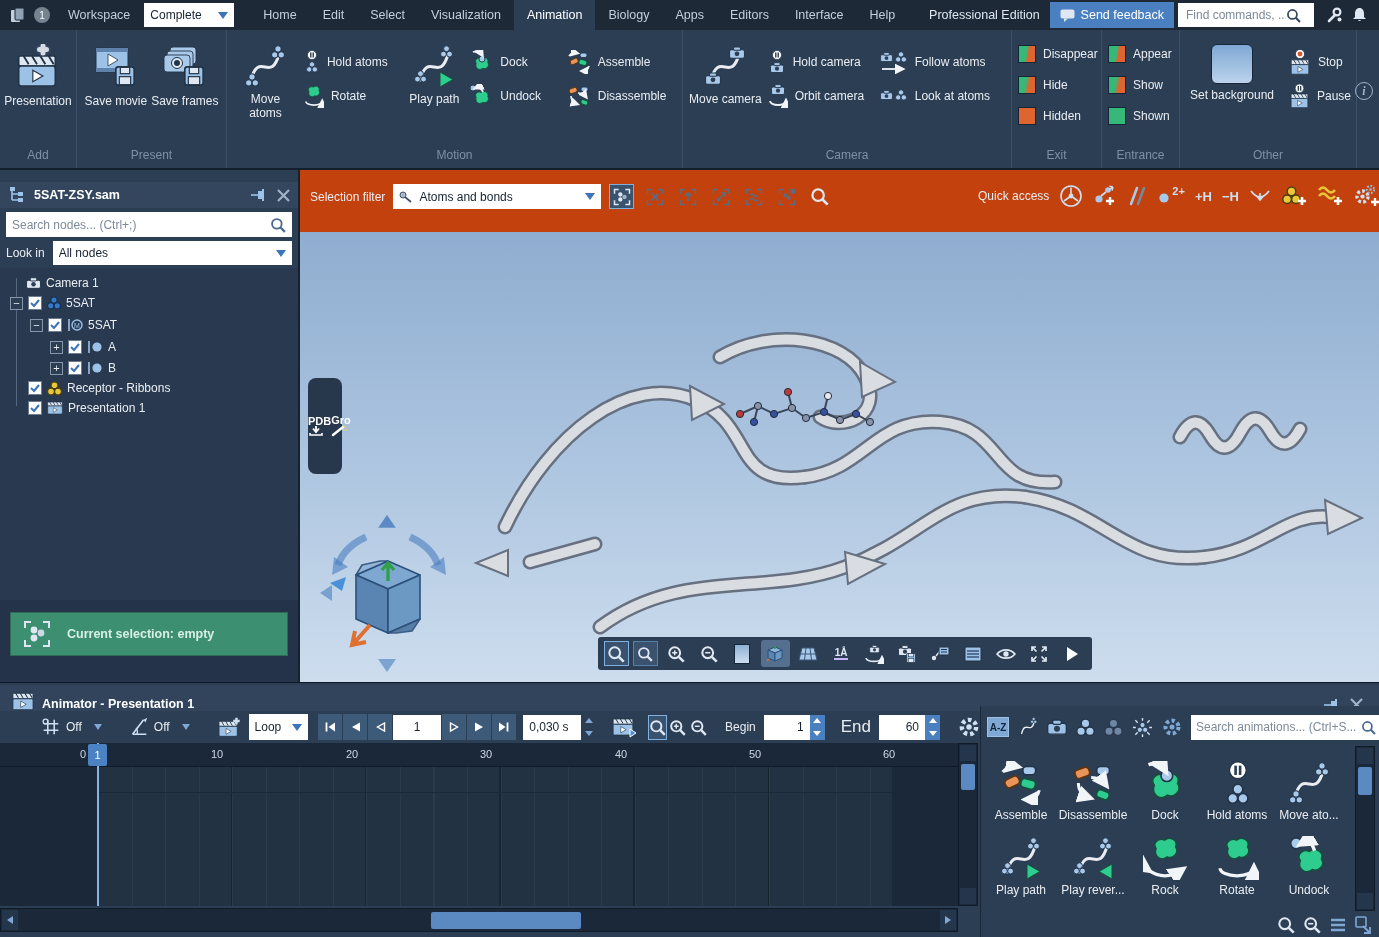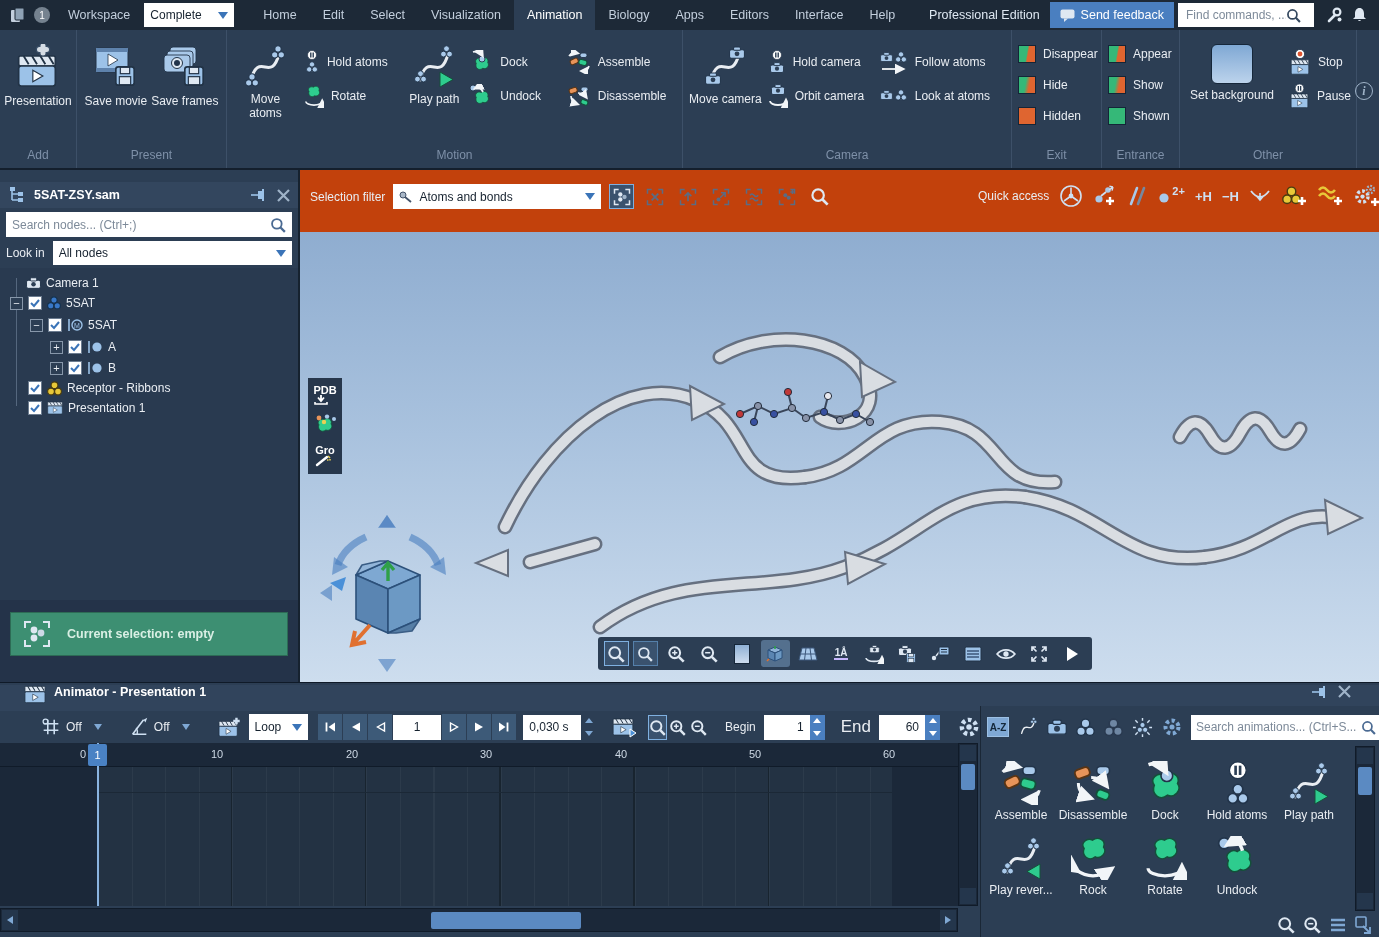--- a/index.html
+++ b/index.html
@@ -79,28 +79,28 @@
   .vp-topbar { position:absolute; left:0; top:0; width:100%; height:62px; }
   .vp-canvas { position:absolute; left:0; top:62px; width:1079px; height:450px;
     background:linear-gradient(180deg,#8fadd0 0%,#a9c2de 45%,#cdddee 100%); }
   .fico { width:25px; height:25px; display:flex; align-items:center; justify-content:center; }
   .fico.sel { border:1px solid #7fb0e0; background:#3a526e; }
   .vp-bottombar { position:absolute; left:298px; top:405px; width:494px; height:33px;
     background:#2c3e54; border-radius:3px; display:flex; align-items:center; gap:4px; padding:0 6px; }
   .vbtn { width:29px; height:27px; display:flex; align-items:center; justify-content:center; border-radius:3px; }
   .vbtn.active { background:#54708e; }
   .pdb-strip { position:absolute; left:8px; top:146px; width:34px; height:96px; background:#27374c;
-    border-radius:0; display:flex; flex-direction:column; align-items:center; justify-content:space-around; padding:3px 0; }
+    border-radius:8px; display:flex; flex-direction:row; align-items:center; justify-content:space-around; padding:3px 0; }
   .pdb-label { color:#fff; font-weight:bold; font-size:11px; line-height:10px; text-align:center; }
   .qa-text { font-weight:bold; color:#cfe0f2; font-size:13px; }
 
   
   .animator { position:absolute; left:0; top:682px; width:1379px; height:255px; background:#2c3e54; border-top:1px solid #0f1a28; }
   .an-header { position:absolute; left:0; top:2px; width:100%; height:26px; background:#31445c;
-    display:flex; align-items:flex-start; gap:8px; padding:0 24px; }
+    display:flex; align-items:flex-end; gap:8px; padding:0 12px; }
   .an-title { font-weight:bold; font-size:12.5px; color:#fff; }
   .an-controls { position:absolute; left:0; top:28px; width:980px; height:32px; display:flex; align-items:center; }
   .tbtn { width:24px; height:26px; background:#3d5a78; display:flex; align-items:center; justify-content:center; margin-right:1px; }
   .spin-col { width:15px; height:25px; background:#4a7fc0; display:flex; flex-direction:column;
     align-items:center; justify-content:space-around; }
   .spin-col .st { width:0; height:0; border-left:4px solid transparent; border-right:4px solid transparent; }
   .st.up { border-bottom:5px solid #fff; } .st.dn { border-top:5px solid #fff; }
   .numbox { background:#fff; color:#16222f; font-size:12px; display:flex; align-items:center;
     justify-content:center; height:25px; }
   .timeline { position:absolute; left:0; top:60px; width:958px; height:163px; background:#1b2839; }
@@ -1165,20 +1165,28 @@
       <div class="tile">
         <svg width="44" height="44" viewBox="0 0 20 26">
               <use href="#s-pausec" x="5" y="0" width="11" height="11"></use>
               <use href="#s-mol" x="4" y="13" width="13" height="13" class="mol-b"></use>
             </svg>
         <span>Hold atoms</span>
       </div>
       <div class="tile">
         <svg width="44" height="44" viewBox="0 0 44 44">
               <use href="#s-squig" width="44" height="44"></use>
+              <use href="#s-mol" x="28" y="1" width="14" height="14" class="mol-b"></use>
+              <use href="#s-mol" x="2" y="29" width="14" height="14" class="mol-b"></use>
+            </svg>
+        <span>Move ato...</span>
+      </div>
+      <div class="tile">
+        <svg width="44" height="44" viewBox="0 0 44 44">
+              <use href="#s-squig" width="44" height="44"></use>
               <use href="#s-mol" x="28" y="1" width="13" height="13" class="mol-b"></use>
               <use href="#s-mol" x="2" y="26" width="13" height="13" class="mol-b"></use>
               <path d="M28,28 l13,7.5 l-13,7.5 Z" fill="#2ecc8e" stroke="#14503a"></path>
             </svg>
         <span>Play path</span>
       </div>
       <div class="tile">
         <svg width="44" height="44" viewBox="0 0 44 44">
               <use href="#s-squig" width="44" height="44"></use>
               <use href="#s-mol" x="28" y="1" width="13" height="13" class="mol-b"></use>

